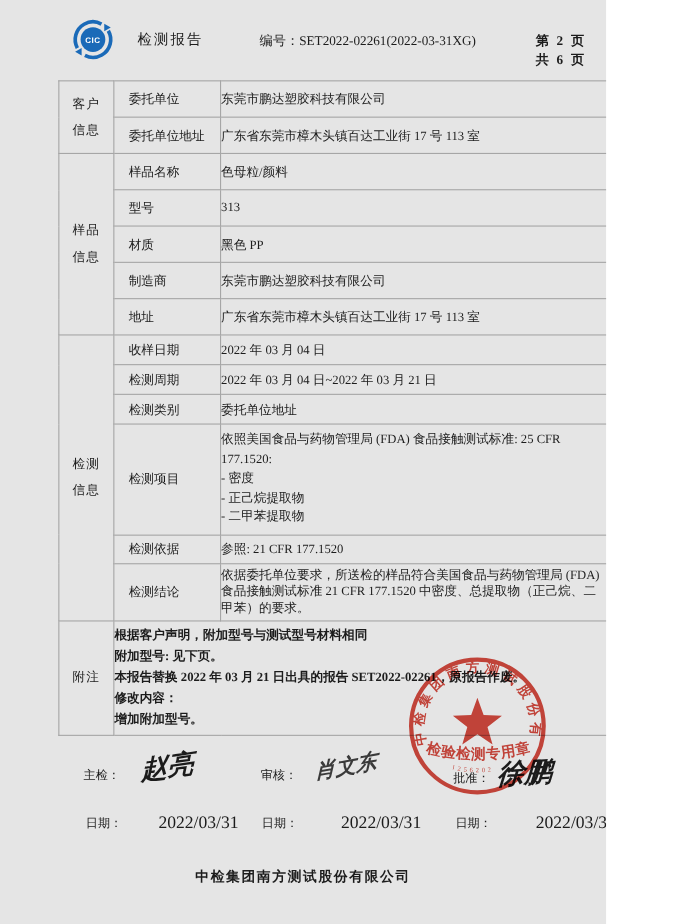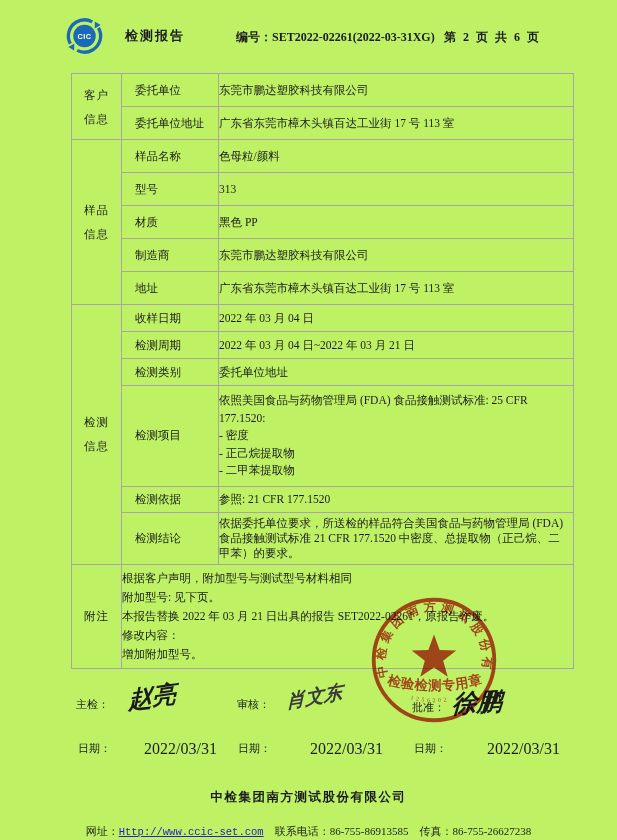--- a/index.html
+++ b/index.html
@@ -1,37 +1,37 @@
 <!DOCTYPE html>
 <html><head>
 <meta charset="utf-8">
 <style>
   * { margin:0; padding:0; box-sizing:border-box; }
   html,body { background:#ffffff; }
   body { font-family:"Liberation Serif","DejaVu Serif",serif; color:#1c1c1c; }
-  .page { position:relative; width:617px; height:840px; background:#bef264; overflow:hidden; }
+  .page { position:relative; width:551px; height:840px; background:#e5e5e5; overflow:hidden; }
 
   
-  .hdr-title   { position:absolute; left:125px; top:27px; font-size:13px; font-weight:bold; letter-spacing:2px; }
-  .hdr-no      { position:absolute; left:236px; top:29px; font-size:12px; font-weight:bold; }
-  .hdr-page    { position:absolute; left:444px; top:29px; font-size:12px; font-weight:bold; letter-spacing:2px; }
+  .hdr-title   { position:absolute; left:125px; top:27px; font-size:13px; font-weight:normal; letter-spacing:2px; }
+  .hdr-no      { position:absolute; left:236px; top:29px; font-size:12px; font-weight:normal; }
+  .hdr-page    { position:absolute; left:487px; top:29px; font-size:12px; font-weight:bold; letter-spacing:2px; }
   .logo        { position:absolute; left:61px; top:15px; }
 
   
-  table.rtable { position:absolute; left:71px; top:73px; width:503px; border-collapse:collapse; table-layout:fixed; }
+  table.rtable { position:absolute; left:53px; top:73px; width:503px; border-collapse:collapse; table-layout:fixed; }
   table.rtable td { border:1px solid #a6a6a6; font-size:11.5px; vertical-align:middle; }
   td.vlabel  { text-align:center; line-height:24px; letter-spacing:1px; }
   td.lbl     { padding-left:13px; }
   td.val     { padding-right:8px; }
   tr.r33 td  { height:33px; }
   tr.r27 td  { height:27px;margin-top:12px; }
   tr.r26 td  { height:26px; }
   td.items   { height:88px; line-height:17.5px; padding-top:6px; padding-bottom:6px; }
   td.concl   { height:46px; line-height:15px; padding-top:3px; padding-bottom:3px; }
-  td.remarks { height:95px; line-height:19px; padding-top:4px; padding-bottom:4px; }
+  td.remarks { height:95px; line-height:19px; padding-top:4px; padding-bottom:4px;font-weight:bold; }
 
   
   .siglabel { position:absolute; font-size:11px; }
   .sigdate  { position:absolute; font-size:16px; }
   .handwriting { position:absolute; font-style:italic; font-weight:bold; color:#1b1b1b; white-space:nowrap; }
   .hw1 { left:128px; top:681px; font-size:24px; transform:rotate(-8deg) skewX(-6deg); }
   .hw2 { left:286px; top:684px; font-size:19px; transform:rotate(-10deg) skewX(-10deg); color:#3a3a3a; }
   .hw3 { left:452px; top:686px; font-size:25px; transform:rotate(-4deg) skewX(-8deg); }
 
   
@@ -184,15 +184,14 @@
     <polygon fill="#d33a2e" points="60,36 65.3,50.7 80.9,51.2 68.6,60.8 72.9,75.8 60,67 47.1,75.8 51.4,60.8 39.1,51.2 54.7,50.7"></polygon>
     <text font-size="12.5" font-weight="bold" fill="#d33a2e" letter-spacing="0.5" font-family="Liberation Serif, serif">
       <textPath href="#arcMid" startOffset="2">检验检测专用章</textPath>
     </text>
     <text font-size="5.5" fill="#d33a2e" letter-spacing="2.5" font-family="Liberation Serif, serif">
       <textPath href="#arcBot" startOffset="6">1256202</textPath>
     </text>
   </svg>
 
   <div class="ft ft-company">中检集团南方测试股份有限公司</div>
-  <div class="ft ft-web"><span>网址：</span><a class="ft-link" href="#">Http://www.ccic-set.com</a><span>　联系电话：86-755-86913585　传真：86-755-26627238</span></div>
 
 </div>
 
 </body></html>

